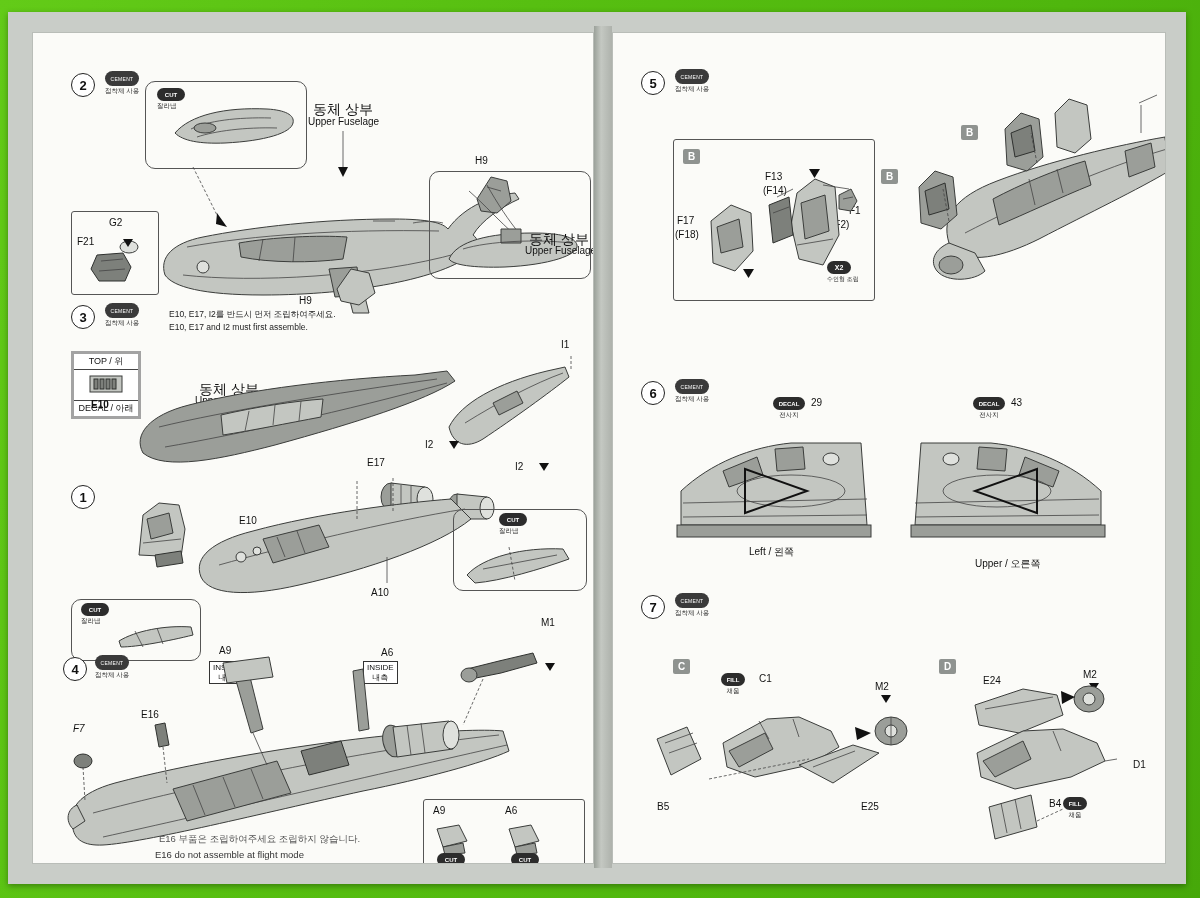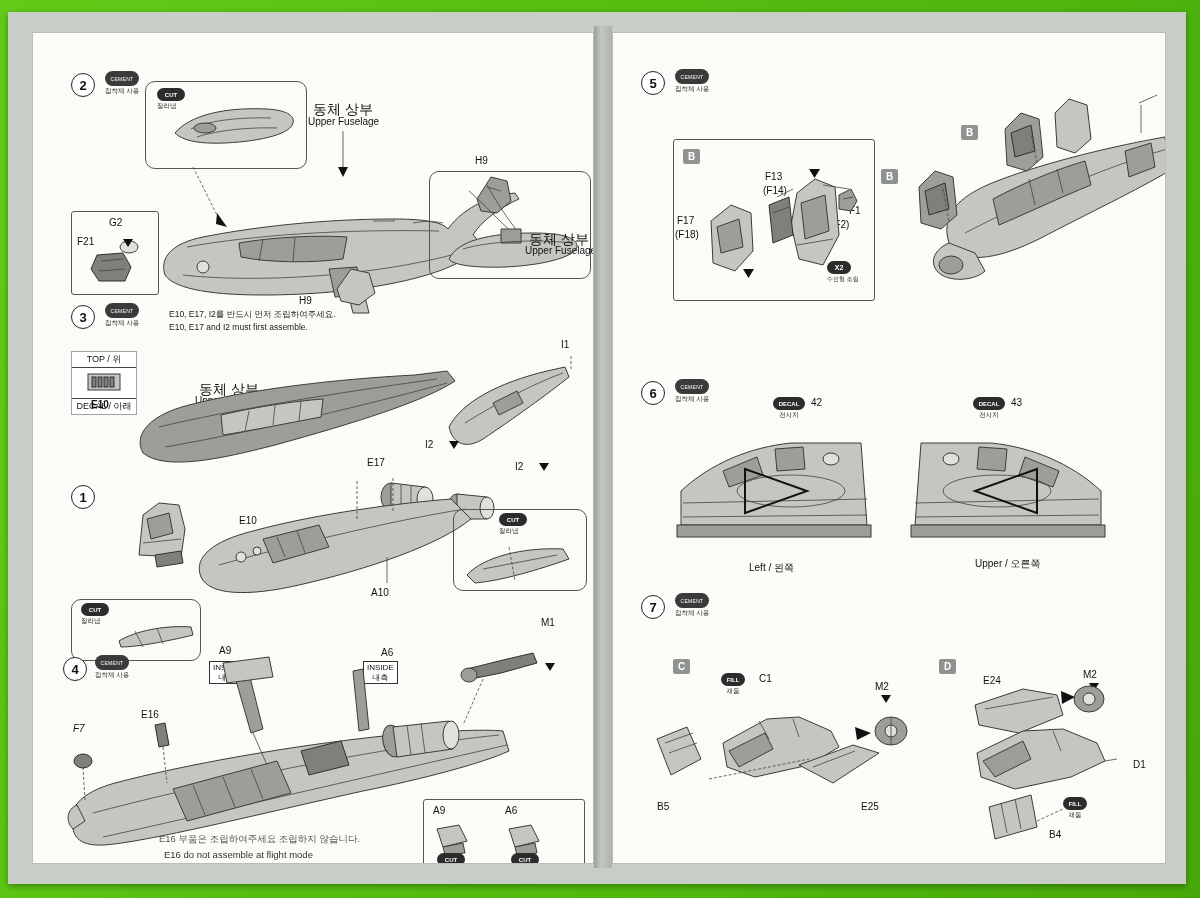--- a/index.html
+++ b/index.html
@@ -100,21 +100,21 @@
   }
   .x2{
     position:absolute;
   }
   .x2 .oval{
     width:24px;height:13px;border-radius:7px;background:#2c2c2c;color:#fff;
     font-size:7px;font-weight:bold;display:flex;align-items:center;justify-content:center;
   }
   .x2 .kor{font-size:6px;color:#222;text-align:center;margin-top:1px;}
   .topbot{
-    position:absolute;border:1px solid #a3a3a3;width:64px;
+    position:absolute;border:3px solid #a3a3a3;width:64px;
     font-size:9px;text-align:center;color:#111;background:#fff;
   }
   .topbot .row{padding:1px 0;}
   .topbot .mid{border-top:1px solid #444;border-bottom:1px solid #444;padding:3px 0;}
   .inside-box{
     position:absolute;border:1px solid #333;background:#fff;
     font-size:8px;text-align:center;color:#111;padding:1px 3px;line-height:1.2;
   }
   .fill{
     position:absolute;
@@ -402,21 +402,21 @@
     <div class="cutbadge" style="left:404px;top:820px;">
       <div class="oval">CUT</div>
 
     </div>
     <div class="cutbadge" style="left:478px;top:820px;">
       <div class="oval">CUT</div>
 
     </div>
 
     <div class="note" style="left:126px;top:800px;font-size:9.5px;color:#555;">E16 부품은 조립하여주세요 조립하지 않습니다.</div>
-    <div class="note" style="left:131px;top:816px;font-size:9.5px;color:#333;">E16 do not assemble at flight mode</div>
+    <div class="note" style="left:122px;top:816px;font-size:9.5px;color:#333;">E16 do not assemble at flight mode</div>
 
   </div>
 
   <div class="page page-right">
 
     <div class="step-badge" style="left:28px;top:38px;">5</div>
     <div class="cement" style="left:62px;top:36px;">
       <div class="oval">CEMENT</div>
       <div class="kor">접착제 사용</div>
     </div>
@@ -496,37 +496,37 @@
     <div class="step-badge" style="left:28px;top:348px;">6</div>
     <div class="cement" style="left:62px;top:346px;">
       <div class="oval">CEMENT</div>
       <div class="kor">접착제 사용</div>
     </div>
 
     <div class="decal" style="left:160px;top:364px;">
       <div class="oval">DECAL</div>
       <div class="kor">전사지</div>
     </div>
-    <div class="lbl" style="left:198px;top:364px;">42</div>
+    <div class="lbl" style="left:198px;top:364px;">29</div>
     <svg style="position:absolute;left:58px;top:396px;" width="210" height="120">
       <path class="part" d="M10,96 L10,62 C40,34 80,18 120,14 L190,14 L196,96 Z"></path>
       <path class="ln" d="M12,74 L196,70"></path>
       <path class="ln" d="M12,88 L196,86"></path>
       <path class="part-d" d="M52,42 L86,28 L92,46 L58,58 Z"></path>
       <path class="part-d" d="M104,20 L132,18 L134,40 L106,42 Z"></path>
       <ellipse class="part-l" cx="160" cy="30" rx="8" ry="6"></ellipse>
       <path class="ln" d="M24,96 L24,108"></path>
       <path class="ln" d="M60,96 L60,108"></path>
       <path class="ln" d="M120,96 L120,108"></path>
       <path class="ln" d="M176,96 L176,108"></path>
       <rect class="part-d" x="6" y="96" width="194" height="12"></rect>
       <ellipse class="ln" cx="120" cy="62" rx="54" ry="16"></ellipse>
       <path d="M74,40 L136,62 L74,84 Z" fill="none" stroke="#111" stroke-width="2"></path>
     </svg>
-    <div class="lbl" style="left:136px;top:528px;">Left / 왼쪽</div>
+    <div class="lbl" style="left:136px;top:512px;">Left / 왼쪽</div>
 
     <div class="decal" style="left:360px;top:364px;">
       <div class="oval">DECAL</div>
       <div class="kor">전사지</div>
     </div>
     <div class="lbl" style="left:398px;top:364px;">43</div>
     <svg style="position:absolute;left:288px;top:396px;" width="212" height="120">
       <path class="part" d="M200,96 L200,62 C170,34 130,18 90,14 L20,14 L14,96 Z"></path>
       <path class="ln" d="M14,74 L198,70"></path>
       <path class="ln" d="M14,88 L198,86"></path>
@@ -576,21 +576,21 @@
       <ellipse class="part-l" cx="242" cy="48" rx="6" ry="6"></ellipse>
       <path class="ln" d="M242,34 L242,62"></path>
       <path class="arrowhead" d="M206,44 l16,6 l-14,7 z"></path>
       <path class="ln-d" d="M60,96 L160,76"></path>
     </svg>
 
     <div class="lbl" style="left:370px;top:642px;">E24</div>
     <div class="lbl" style="left:470px;top:636px;">M2</div>
     <div class="tri" style="left:476px;top:650px;"></div>
     <div class="lbl" style="left:520px;top:726px;">D1</div>
-    <div class="lbl" style="left:436px;top:796px;">B4</div>
+    <div class="lbl" style="left:436px;top:765px;">B4</div>
     <div class="fill" style="left:450px;top:764px;">
       <div class="oval">FILL</div>
       <div class="kor">채움</div>
     </div>
 
     <svg style="position:absolute;left:340px;top:648px;" width="200" height="180">
 
       <path class="part" d="M22,24 L70,8 L104,14 L110,34 L66,52 L26,44 Z"></path>
       <path class="ln" d="M32,28 L100,16"></path>
 

